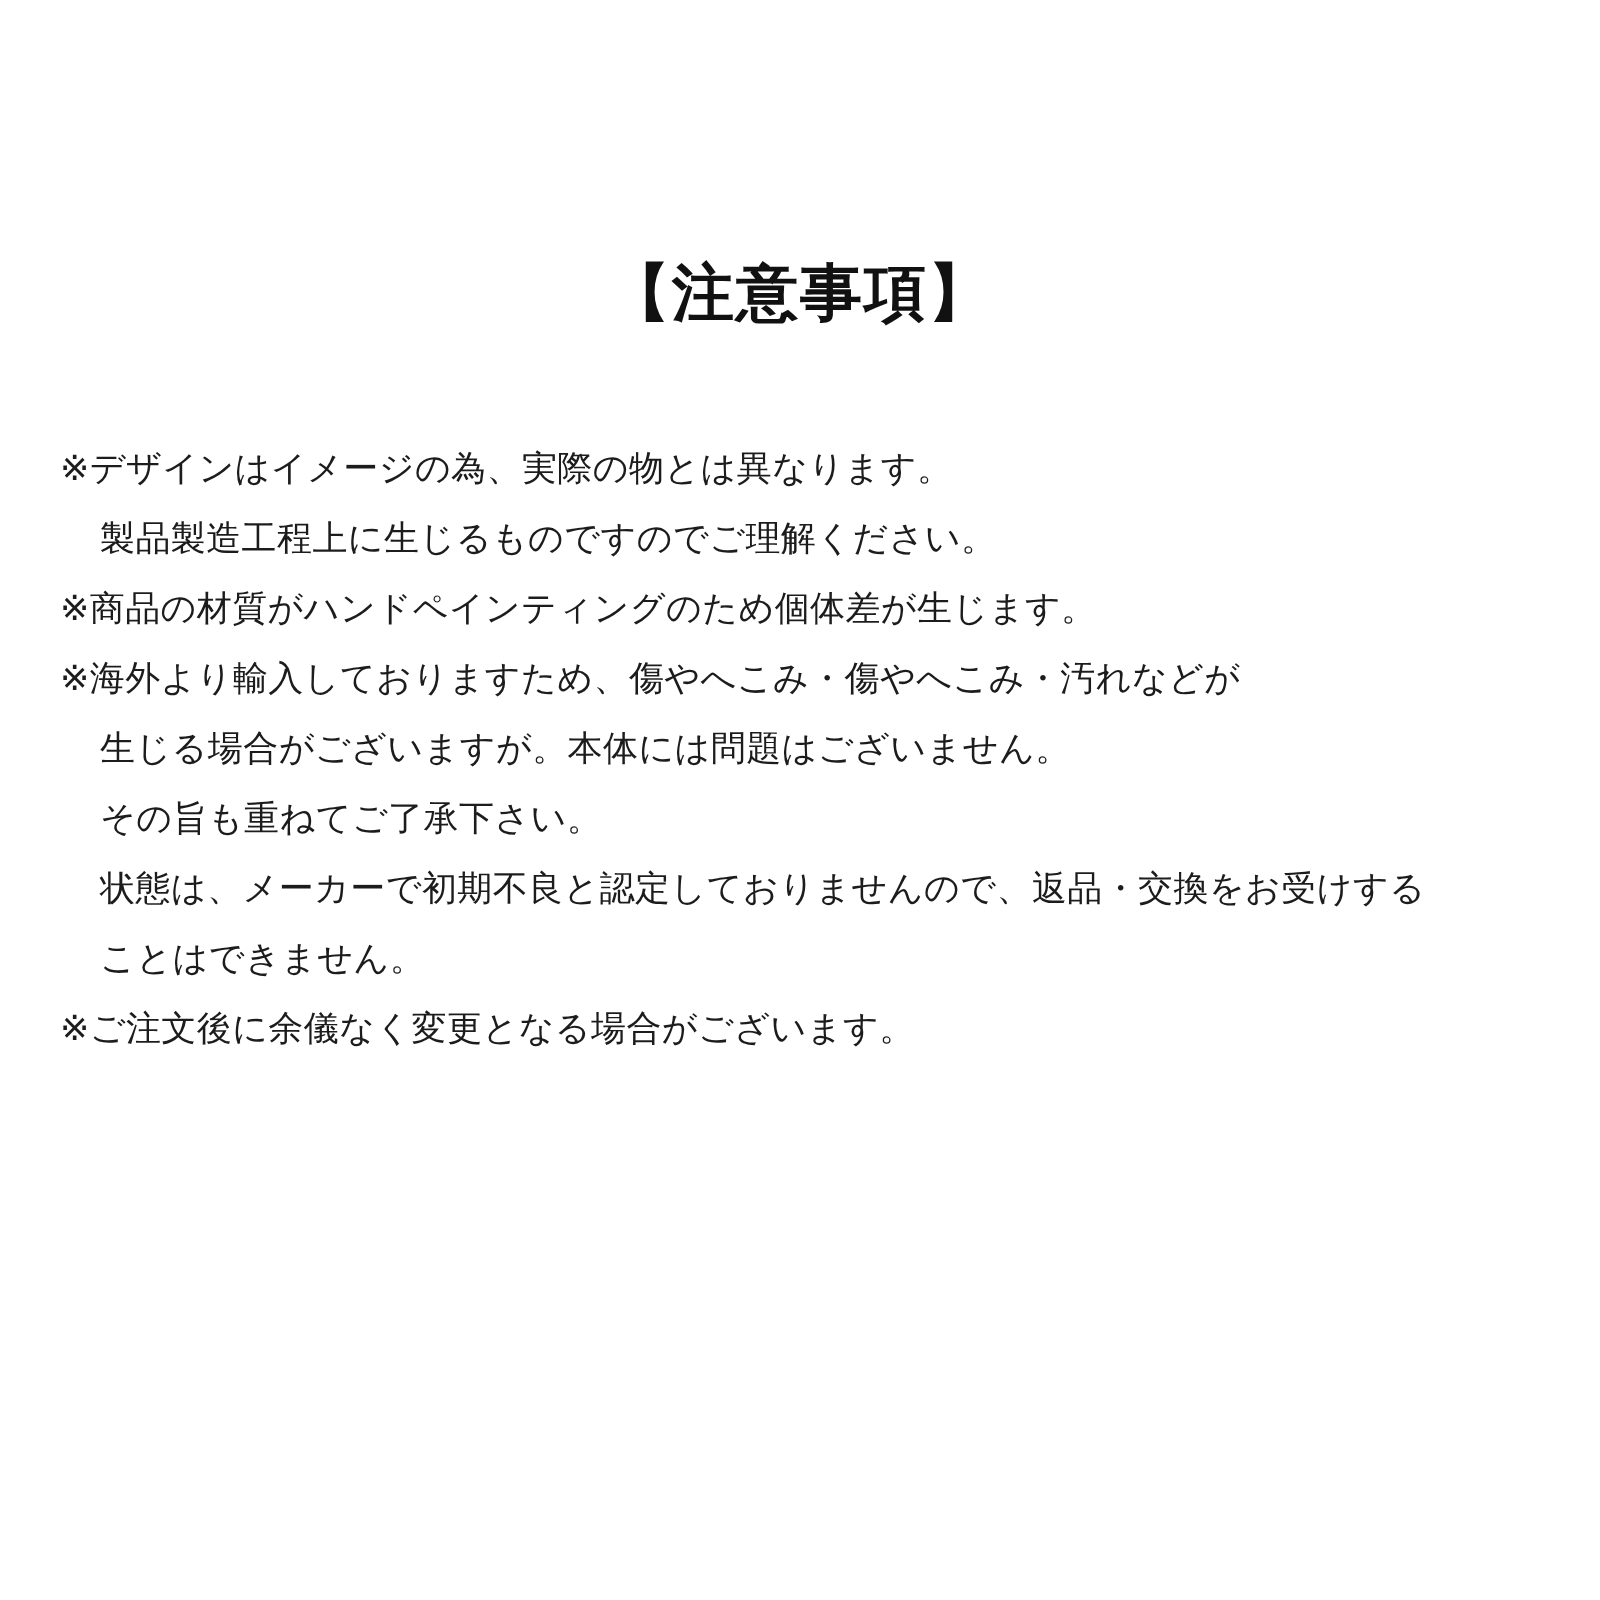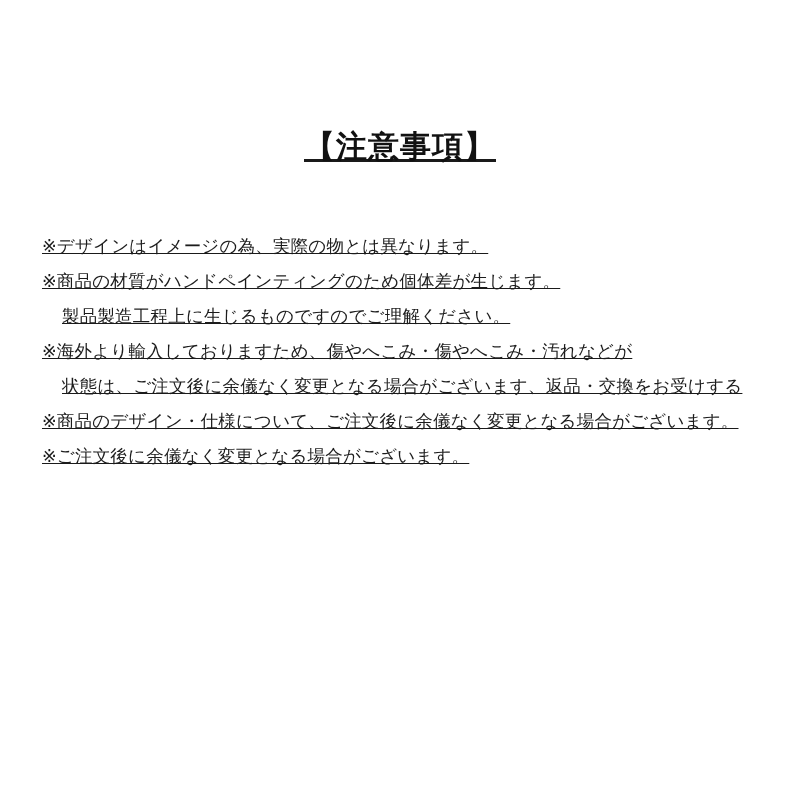--- a/index.html
+++ b/index.html
@@ -13,34 +13,33 @@
     font-family: "Liberation Sans", "DejaVu Sans", sans-serif;
     color: #1a1a1a;
     overflow: hidden;
   }
   .page {
     position: relative;
     width: 800px;
     height: 800px;
     box-sizing: border-box;
     padding: 0;
-    text-decoration: underline;
   }
   .notice-title {
     text-align: center;
     font-size: 31px;
     font-weight: bold;
     letter-spacing: 1px;
     color: #111111;
     margin: 0;
     padding-top: 128px;
     line-height: 1.2;
   }
   .notice-body {
-    margin: 12px;
+    margin: 0;
     padding: 52px 30px 0 30px;
     list-style: none;
   }
   .notice-item {
     margin: 0 0 0 0;
     padding: 0;
   }
   .line {
     font-size: 17.5px;
     line-height: 35px;
@@ -55,29 +54,29 @@
 </head>
 <body>
 
 <div class="page">
   <h1 class="notice-title">【注意事項】</h1>
   <div class="notice-body">
       <div class="notice-item">
         <div class="line">※デザインはイメージの為、実際の物とは異なります。</div>
       </div>
       <div class="notice-item">
+        <div class="line indent">製品製造工程上に生じるものですのでご理解ください。</div>
         <div class="line">※商品の材質がハンドペインティングのため個体差が生じます。</div>
-        <div class="line indent">製品製造工程上に生じるものですのでご理解ください。</div>
       </div>
       <div class="notice-item">
         <div class="line">※海外より輸入しておりますため、傷やへこみ・傷やへこみ・汚れなどが</div>
+        <div class="line indent">生じる場合がございますが。本体には問題はございません。</div>
+        <div class="line indent">その旨も重ねてご了承下さい。</div>
       </div>
       <div class="notice-item">
-        <div class="line indent">状態は、ご注文後に余儀なく変更となる場合がございます、返品・交換をお受けする</div>
-      </div>
-      <div class="notice-item">
-        <div class="line">※商品のデザイン・仕様について、ご注文後に余儀なく変更となる場合がございます。</div>
+        <div class="line indent">状態は、メーカーで初期不良と認定しておりませんので、返品・交換をお受けする</div>
+        <div class="line indent">ことはできません。</div>
       </div>
       <div class="notice-item">
         <div class="line">※ご注文後に余儀なく変更となる場合がございます。</div>
       </div>
     </div>
 </div>
 
 </body></html>

